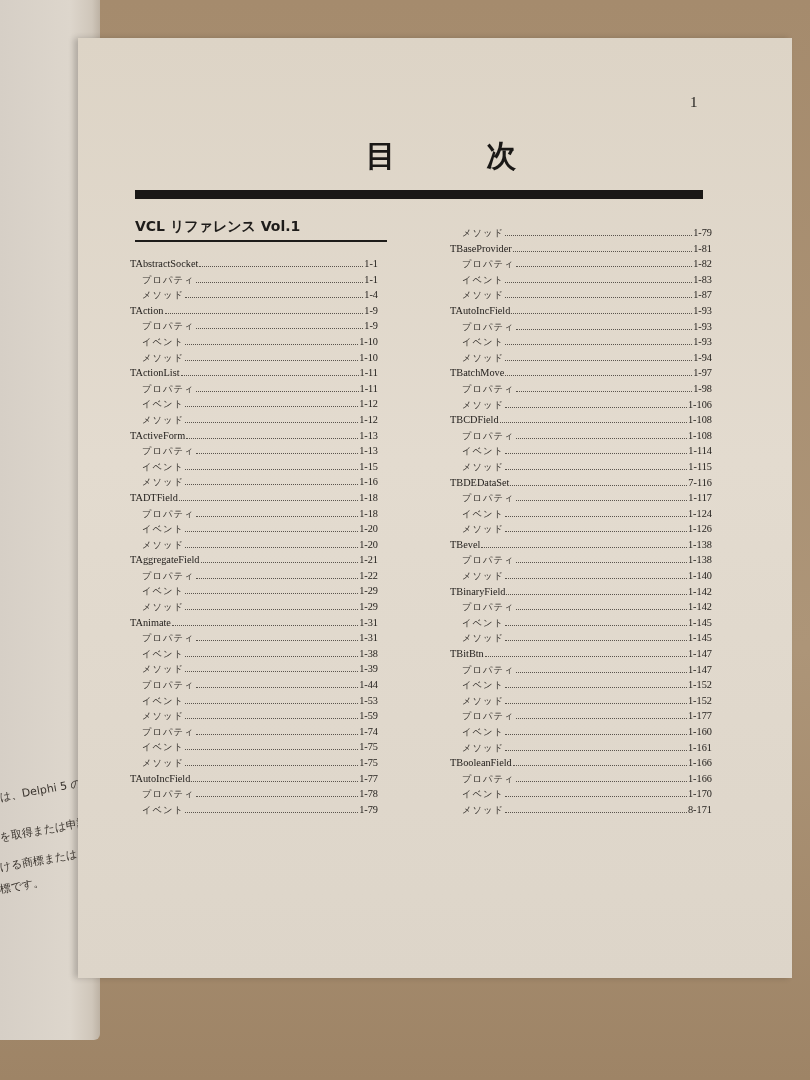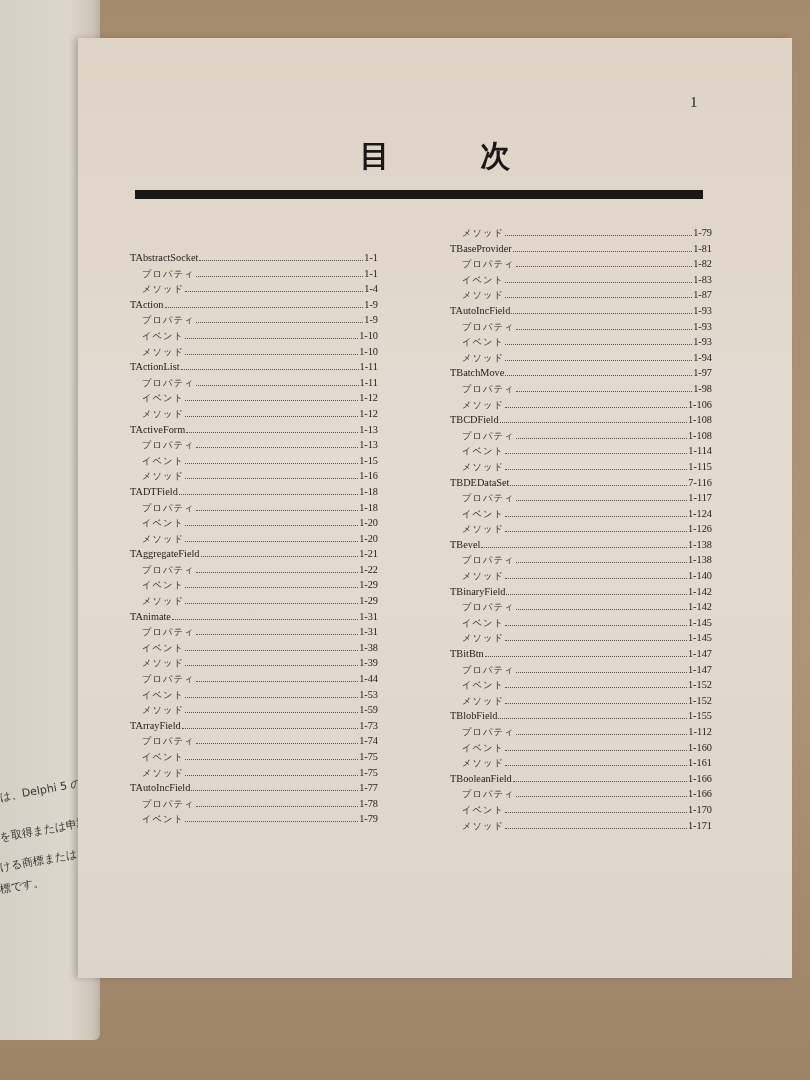--- a/index.html
+++ b/index.html
@@ -26,39 +26,39 @@
     .main-page {
       position: absolute; left: 78px; top: 38px; width: 714px; height: 940px;
       background: linear-gradient(180deg, #ddd4c6 0%, #e3dbcf 45%, #ddd5c9 100%);
       box-shadow: -4px 0 6px rgba(0,0,0,0.18);
     }
     .page-number {
       position: absolute; left: 612px; top: 56px;
       font-size: 15px; color: #1c1a18;
     }
     .page-title {
-      position: absolute; left: 0; width: 100%; top: 98px;
+      position: absolute; left: 6px; width: 100%; top: 98px;
       text-align: center; font-family: "DejaVu Sans", sans-serif;
       font-size: 30px; font-weight: bold; letter-spacing: 40px; color: #1a1816;
       padding-left: 40px; box-sizing: border-box;
     }
     .title-rule {
       position: absolute; left: 57px; top: 152px; width: 568px; height: 9px;
       background: #1a1816;
     }
     .section-heading {
       position: absolute; left: 57px; top: 180px; width: 252px;
       font-family: "DejaVu Sans", sans-serif; font-weight: bold;
       font-size: 14px; color: #1e1c1a; padding-bottom: 4px;
       border-bottom: 2px solid #1e1c1a;
     }
     .toc-col {
       position: absolute; font-size: 10.3px; color: #24211e;
     }
-    .toc-col.left { left: 52px; top: 212px; width: 248px; }
+    .toc-col.left { left: 52px; top: 218px; width: 248px; }
     .toc-col.right { left: 372px; top: 187px; width: 262px; }
     .toc-row {
       display: flex; align-items: baseline; height: 15.6px; line-height: 15.6px;
       white-space: nowrap;
     }
     .toc-row.class-entry { padding-left: 0; }
     .toc-row.sub-entry { padding-left: 12px; }
     .toc-row.sub-entry .label {
       font-family: "DejaVu Sans", sans-serif; font-size: 9.3px; letter-spacing: 1px;
       color: #35312d;
@@ -77,20 +77,21 @@
   <div class="snippet" style="top:790px;">は、Delphi 5 の</div>
   <div class="snippet" style="top:830px;">を取得または申請</div>
   <div class="snippet" style="top:860px;">ける商標または</div>
   <div class="snippet" style="top:882px;">標です。</div>
 </div>
 
 <div class="main-page">
   <div class="page-number">1</div>
   <div class="page-title">目 次</div>
   <div class="title-rule"></div>
+  <div class="section-heading">VCL リファレンス Vol.1</div>
 
   <div class="toc-col left" id="toc-left">
       <div class="toc-row class-entry">
         <span class="label">TAbstractSocket</span>
         <span class="dots"></span>
         <span class="pg">1-1</span>
       </div>
       <div class="toc-row sub-entry">
         <span class="label">プロパティ</span>
         <span class="dots"></span>
@@ -229,25 +230,20 @@
       <div class="toc-row sub-entry">
         <span class="label">イベント</span>
         <span class="dots"></span>
         <span class="pg">1-53</span>
       </div>
       <div class="toc-row sub-entry">
         <span class="label">メソッド</span>
         <span class="dots"></span>
         <span class="pg">1-59</span>
       </div>
-      <div class="toc-row class-entry">
-        <span class="label">TArrayField</span>
-        <span class="dots"></span>
-        <span class="pg">1-73</span>
-      </div>
       <div class="toc-row sub-entry">
         <span class="label">プロパティ</span>
         <span class="dots"></span>
         <span class="pg">1-74</span>
       </div>
       <div class="toc-row sub-entry">
         <span class="label">イベント</span>
         <span class="dots"></span>
         <span class="pg">1-75</span>
       </div>
@@ -421,29 +417,24 @@
       <div class="toc-row sub-entry">
         <span class="label">イベント</span>
         <span class="dots"></span>
         <span class="pg">1-152</span>
       </div>
       <div class="toc-row sub-entry">
         <span class="label">メソッド</span>
         <span class="dots"></span>
         <span class="pg">1-152</span>
       </div>
-      <div class="toc-row class-entry">
-        <span class="label">TBlobField</span>
-        <span class="dots"></span>
-        <span class="pg">1-155</span>
-      </div>
-      <div class="toc-row sub-entry">
-        <span class="label">プロパティ</span>
-        <span class="dots"></span>
-        <span class="pg">1-112</span>
+      <div class="toc-row sub-entry">
+        <span class="label">プロパティ</span>
+        <span class="dots"></span>
+        <span class="pg">1-177</span>
       </div>
       <div class="toc-row sub-entry">
         <span class="label">イベント</span>
         <span class="dots"></span>
         <span class="pg">1-160</span>
       </div>
       <div class="toc-row sub-entry">
         <span class="label">メソッド</span>
         <span class="dots"></span>
         <span class="pg">1-161</span>
@@ -459,16 +450,16 @@
         <span class="pg">1-166</span>
       </div>
       <div class="toc-row sub-entry">
         <span class="label">イベント</span>
         <span class="dots"></span>
         <span class="pg">1-170</span>
       </div>
       <div class="toc-row sub-entry">
         <span class="label">メソッド</span>
         <span class="dots"></span>
-        <span class="pg">1-171</span>
+        <span class="pg">8-171</span>
       </div>
     </div>
 </div>
 
 </body></html>

